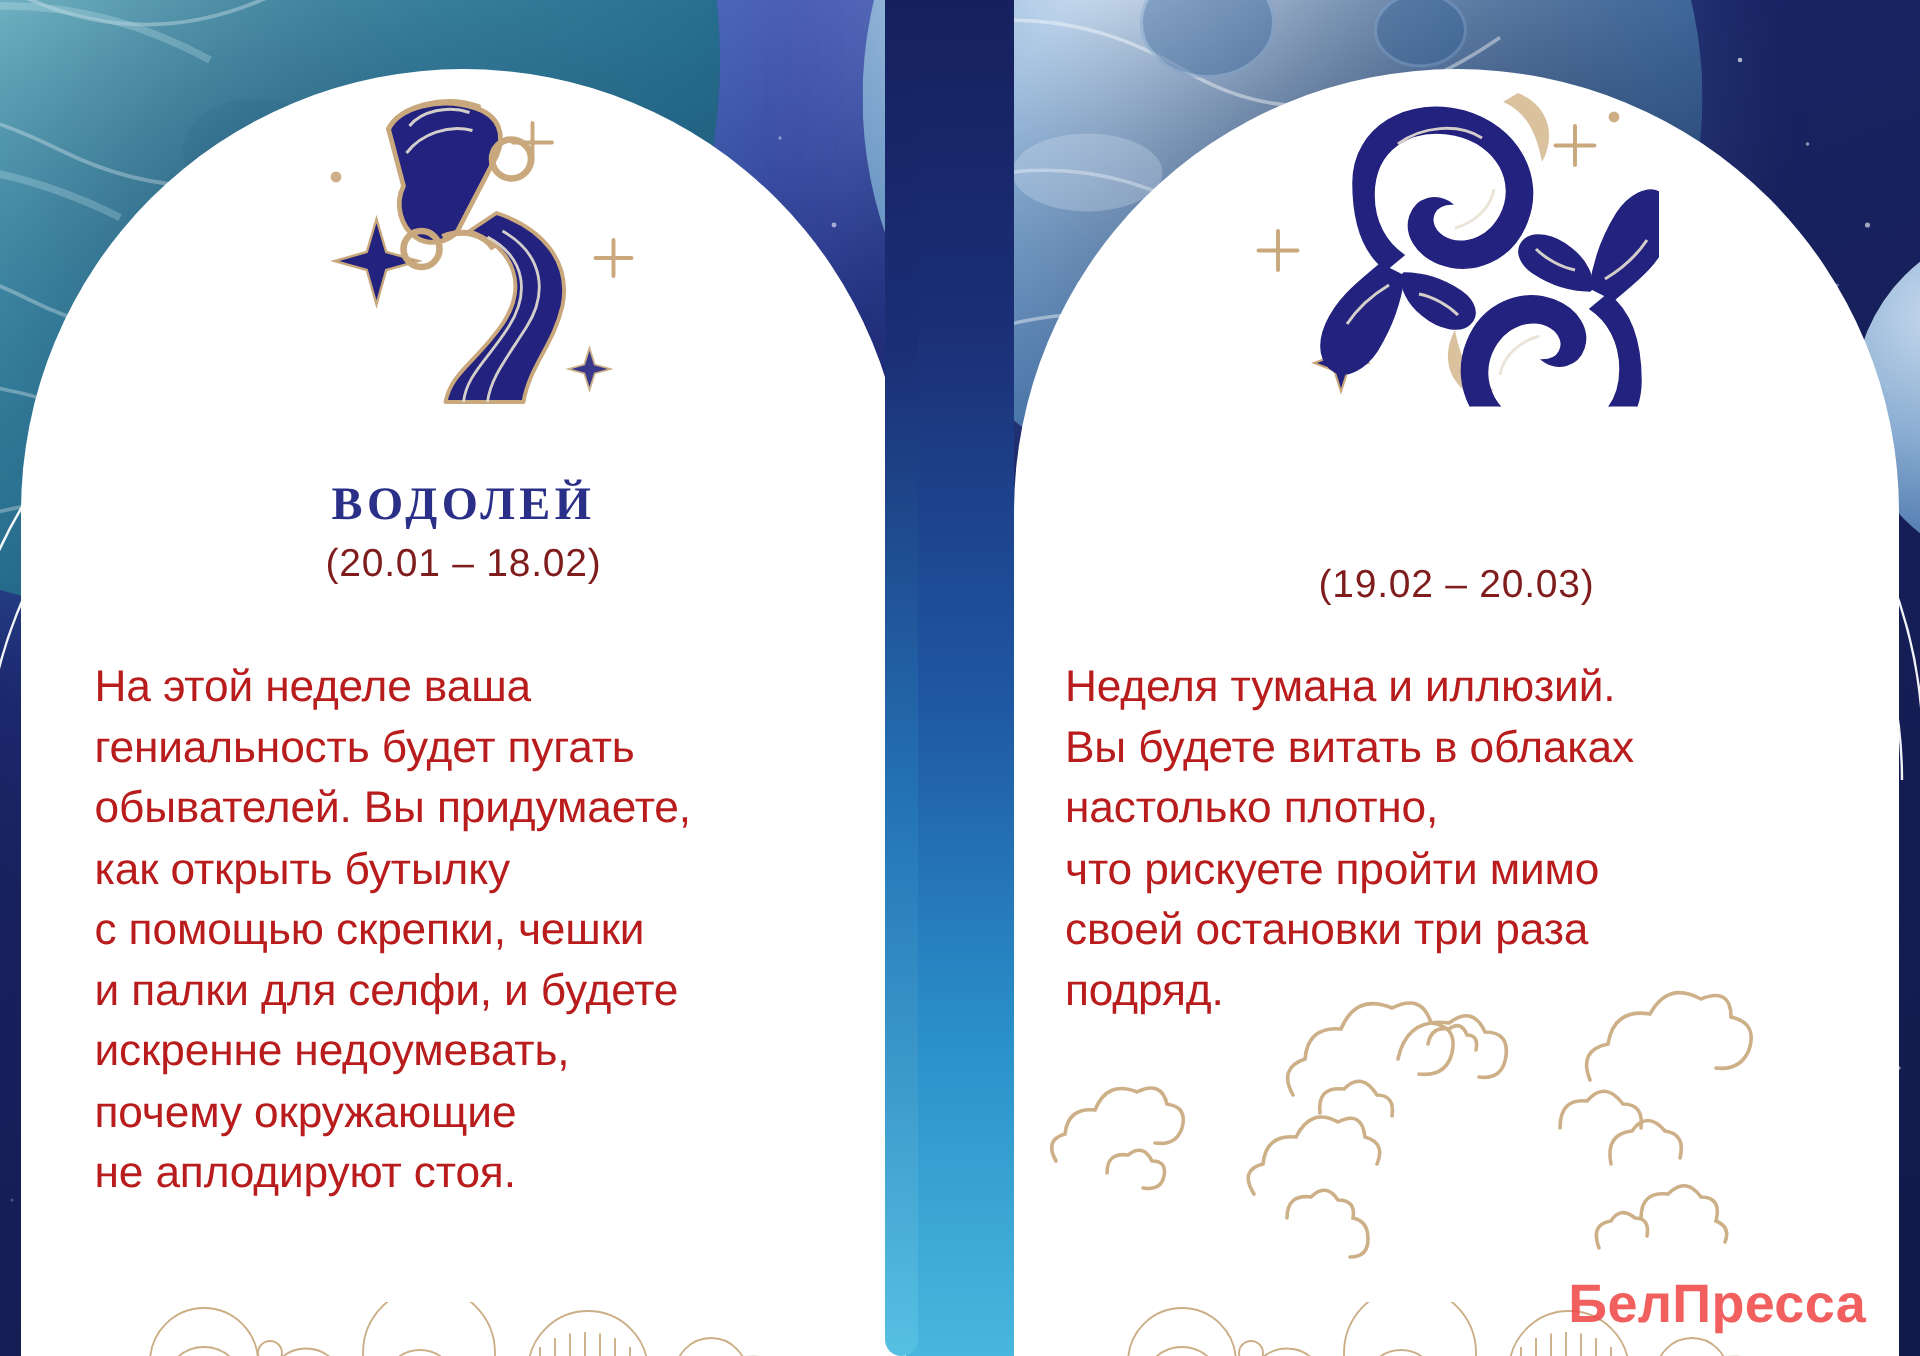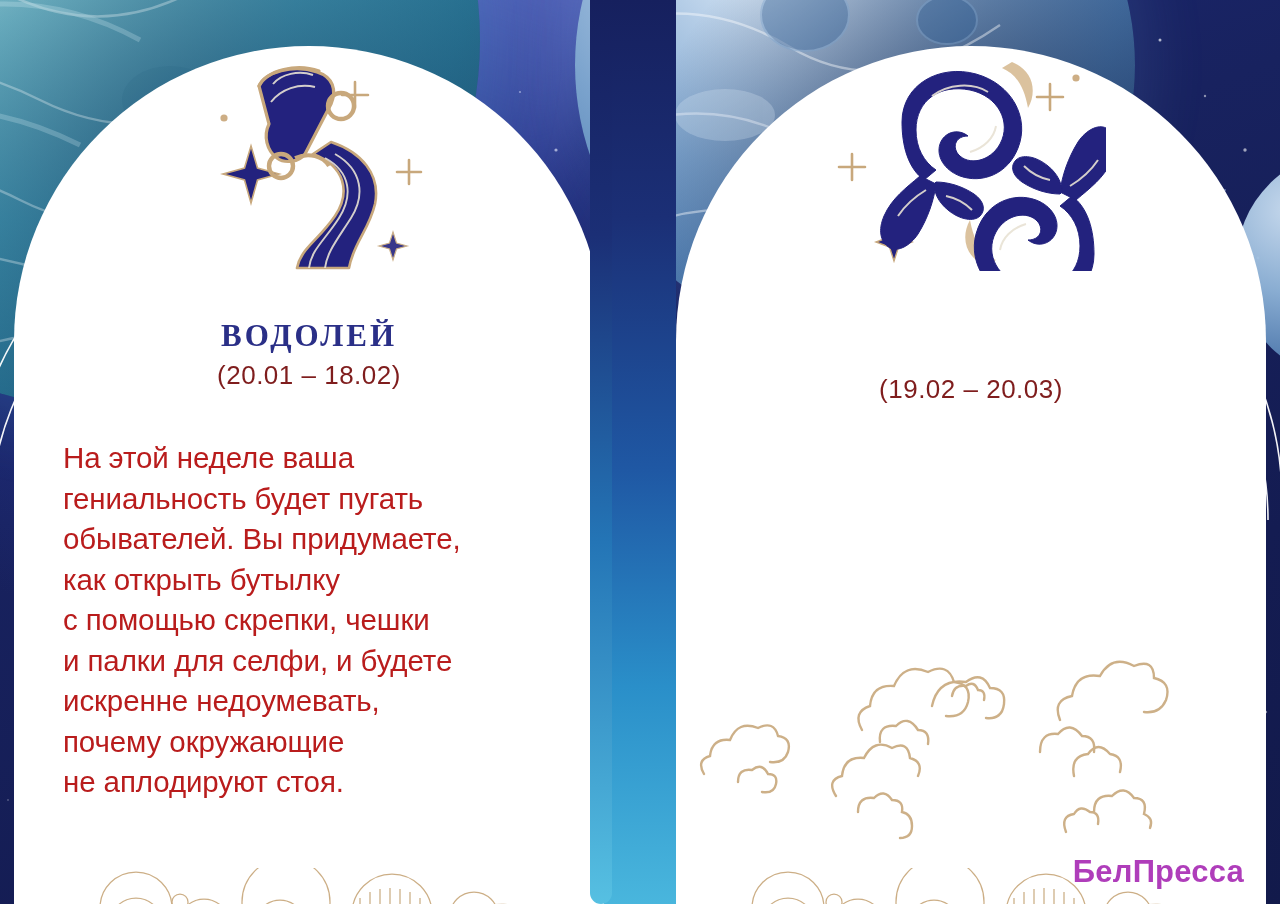--- a/index.html
+++ b/index.html
@@ -91,21 +91,21 @@
 
   .card-right .sign-title{top:272px;}
   .card-right .sign-dates{top:328px;}
   .card-right .body-text{left:34px;top:392px;width:520px;}
 
   .clouds{position:absolute;left:0;bottom:90px;width:590px;height:210px;opacity:.95;}
   .planets-strip{position:absolute;left:0;bottom:0;width:590px;height:78px;}
 
   .watermark{
     position:absolute;right:22px;bottom:56px;
-    font-size:31px;font-weight:700;color:#a21caf;letter-spacing:.2px;
+    font-size:36px;font-weight:700;color:#ef4444;letter-spacing:.2px;
     opacity:.85;
   }
 
   
   .divider{
     position:absolute;left:604px;top:0;width:72px;height:904px;
     background:linear-gradient(180deg,#16205e 0%,#1b2f76 24%,#1f58a4 52%,#2a8fc9 76%,#49b6dd 100%);
   }
   .divider::before{
     content:"";position:absolute;left:-14px;top:0;width:22px;height:904px;
@@ -355,20 +355,26 @@
         <g stroke="#e8e2d4" stroke-width="2" fill="none" opacity=".9" transform="rotate(180 162 132)">
           <path d="M96 40 C112 28 136 26 152 36"></path>
           <path d="M134 96 C148 92 158 82 160 70"></path>
           <path d="M62 160 C70 148 80 140 90 134"></path>
           <path d="M110 140 C120 142 130 148 136 154"></path>
         </g>
       </svg>
     </div>
 
     <div class="sign-dates">(19.02 – 20.03)</div>
+    <div class="body-text">Неделя тумана и иллюзий.
+Вы будете витать в облаках
+настолько плотно,
+что рискуете пройти мимо
+своей остановки три раза
+подряд.</div>
 
     <svg class="clouds" viewBox="0 0 590 210">
       <g fill="none" stroke="#c8a87c" stroke-width="2.4" stroke-linecap="round" opacity=".95">
 
         <path d="M28 128 q-8 -14 6 -18 q2 -18 20 -16 q8 -20 28 -12 q16 -8 20 8 q14 2 10 16 q-4 12 -18 10"></path>
         <path d="M62 136 q0 -14 14 -12 q10 -8 16 4 q10 0 8 10 q-2 10 -14 8"></path>
 
         <path d="M186 84 q-10 -18 8 -24 q2 -22 24 -20 q10 -24 34 -14 q20 -10 26 10 q18 2 14 20 q-4 16 -22 14"></path>
         <path d="M204 96 q-2 -18 16 -16 q12 -12 22 4 q12 0 10 14"></path>
         <path d="M256 60 q6 -28 34 -24 q16 -12 24 6 q16 0 14 16 q-2 16 -18 14"></path>

